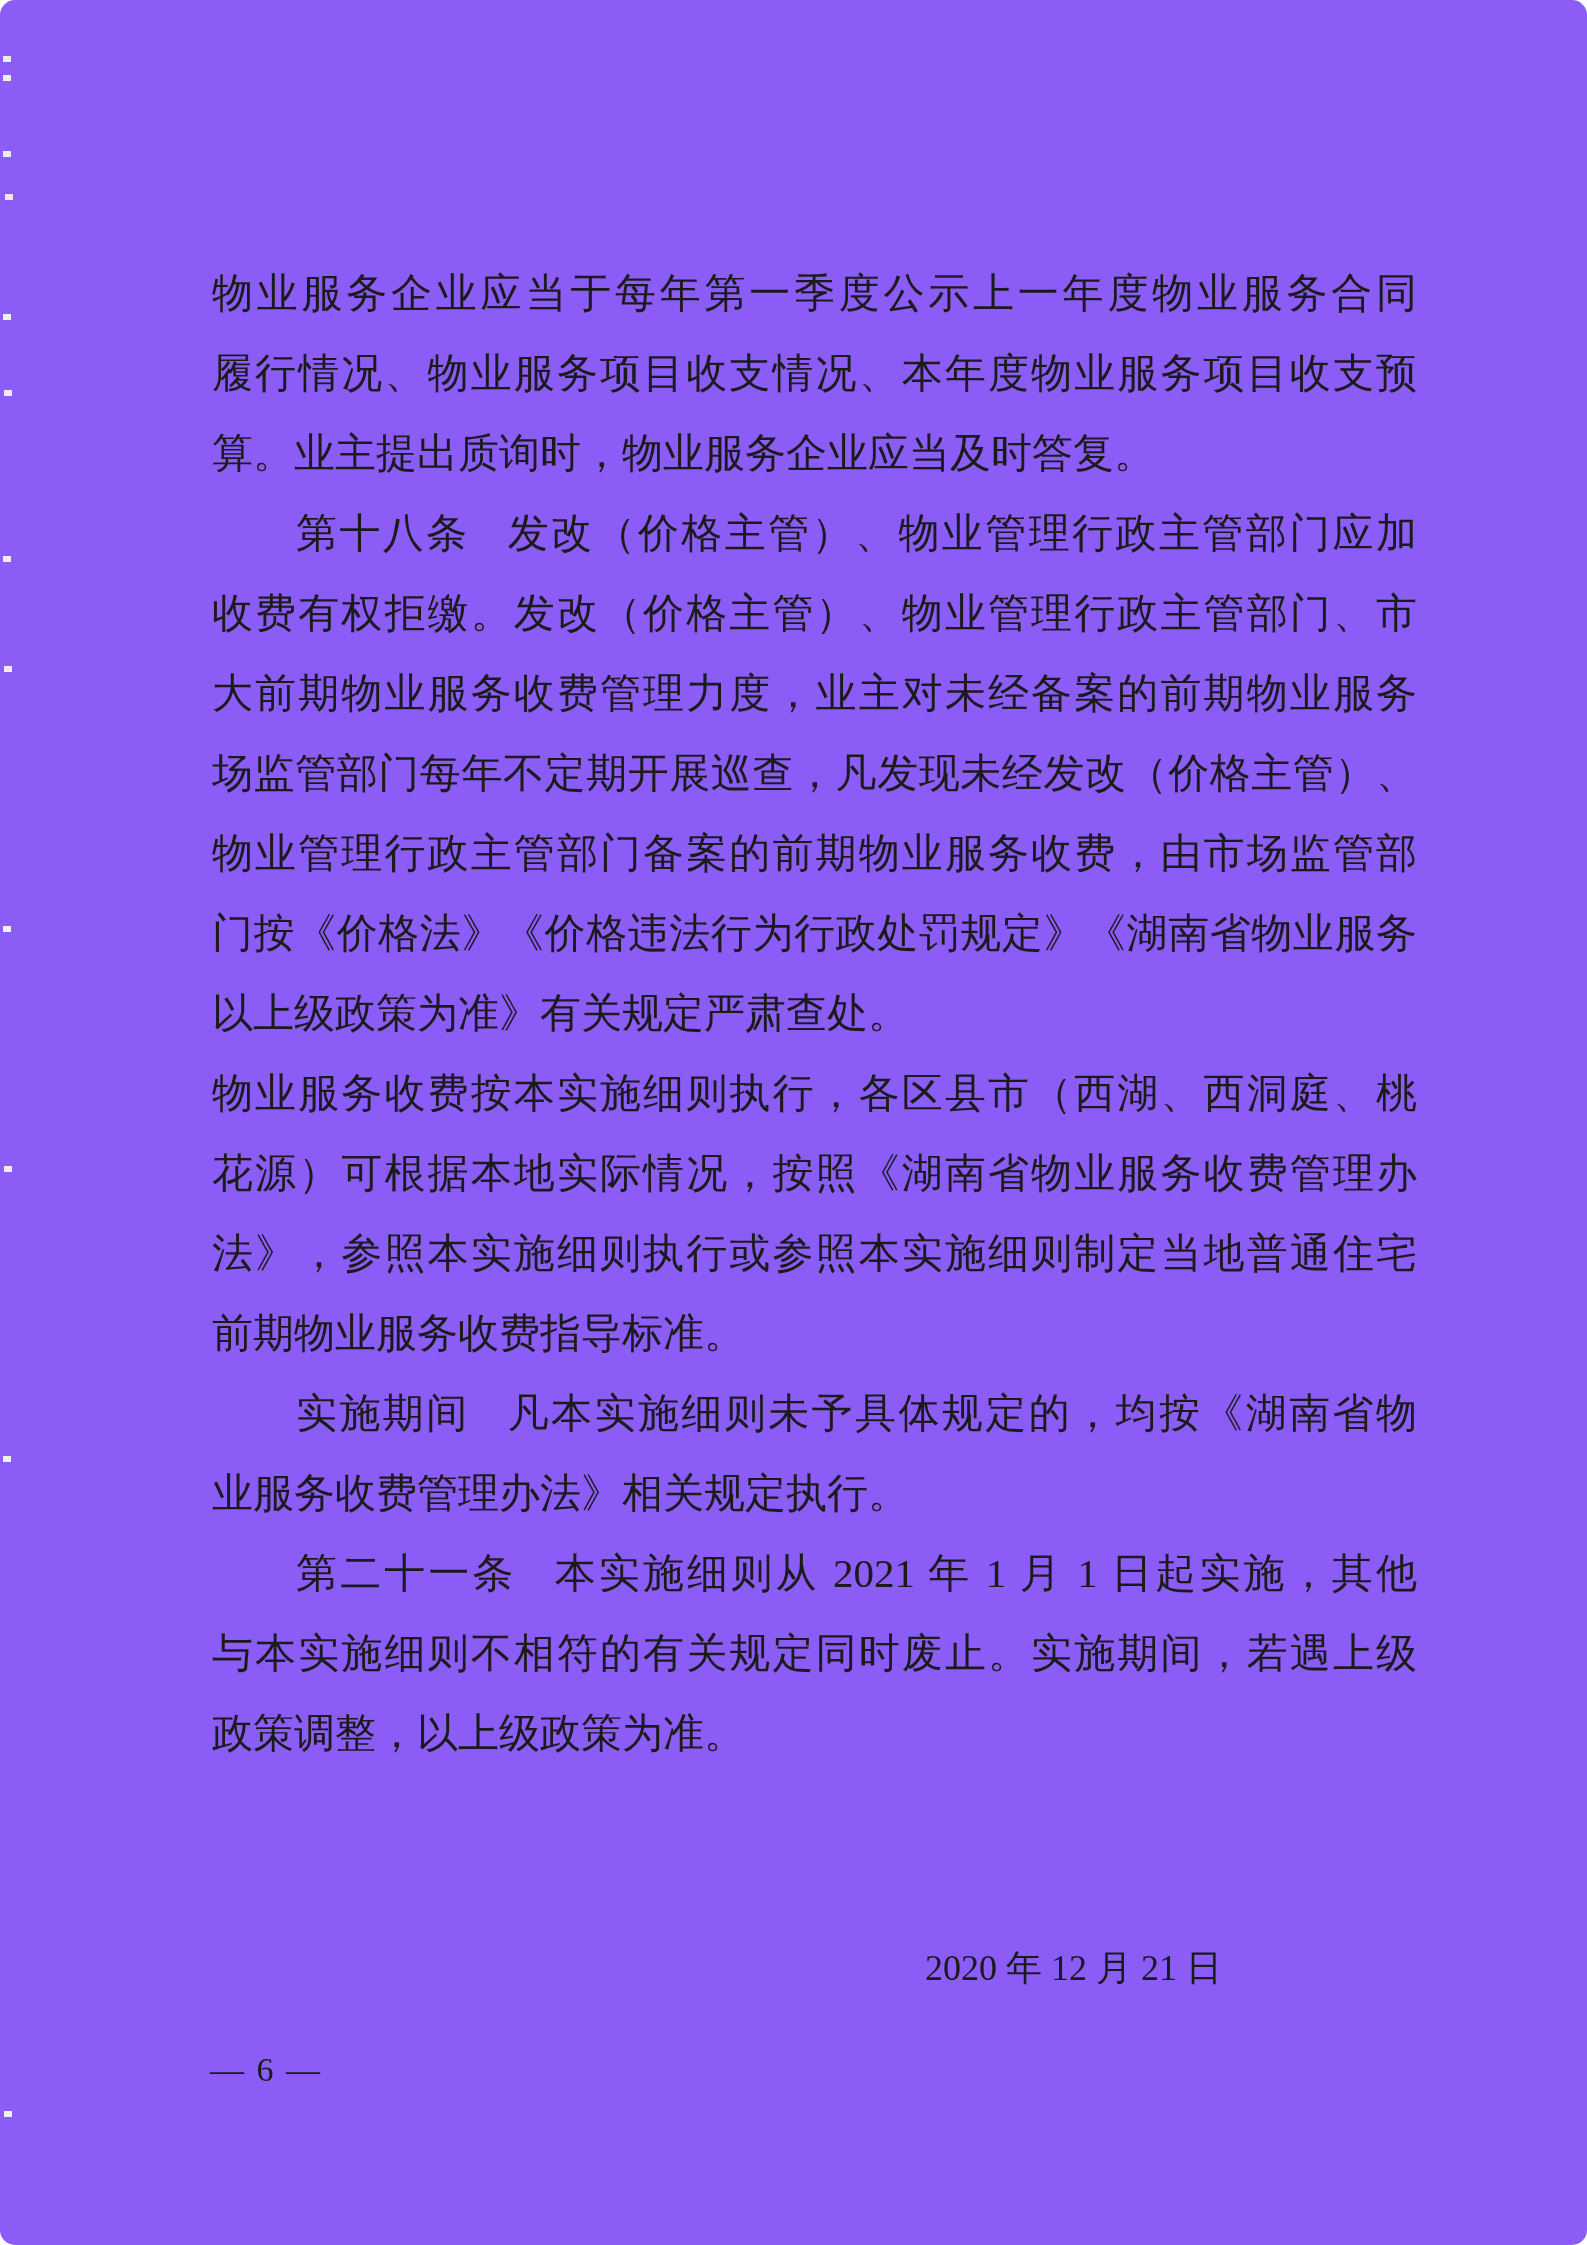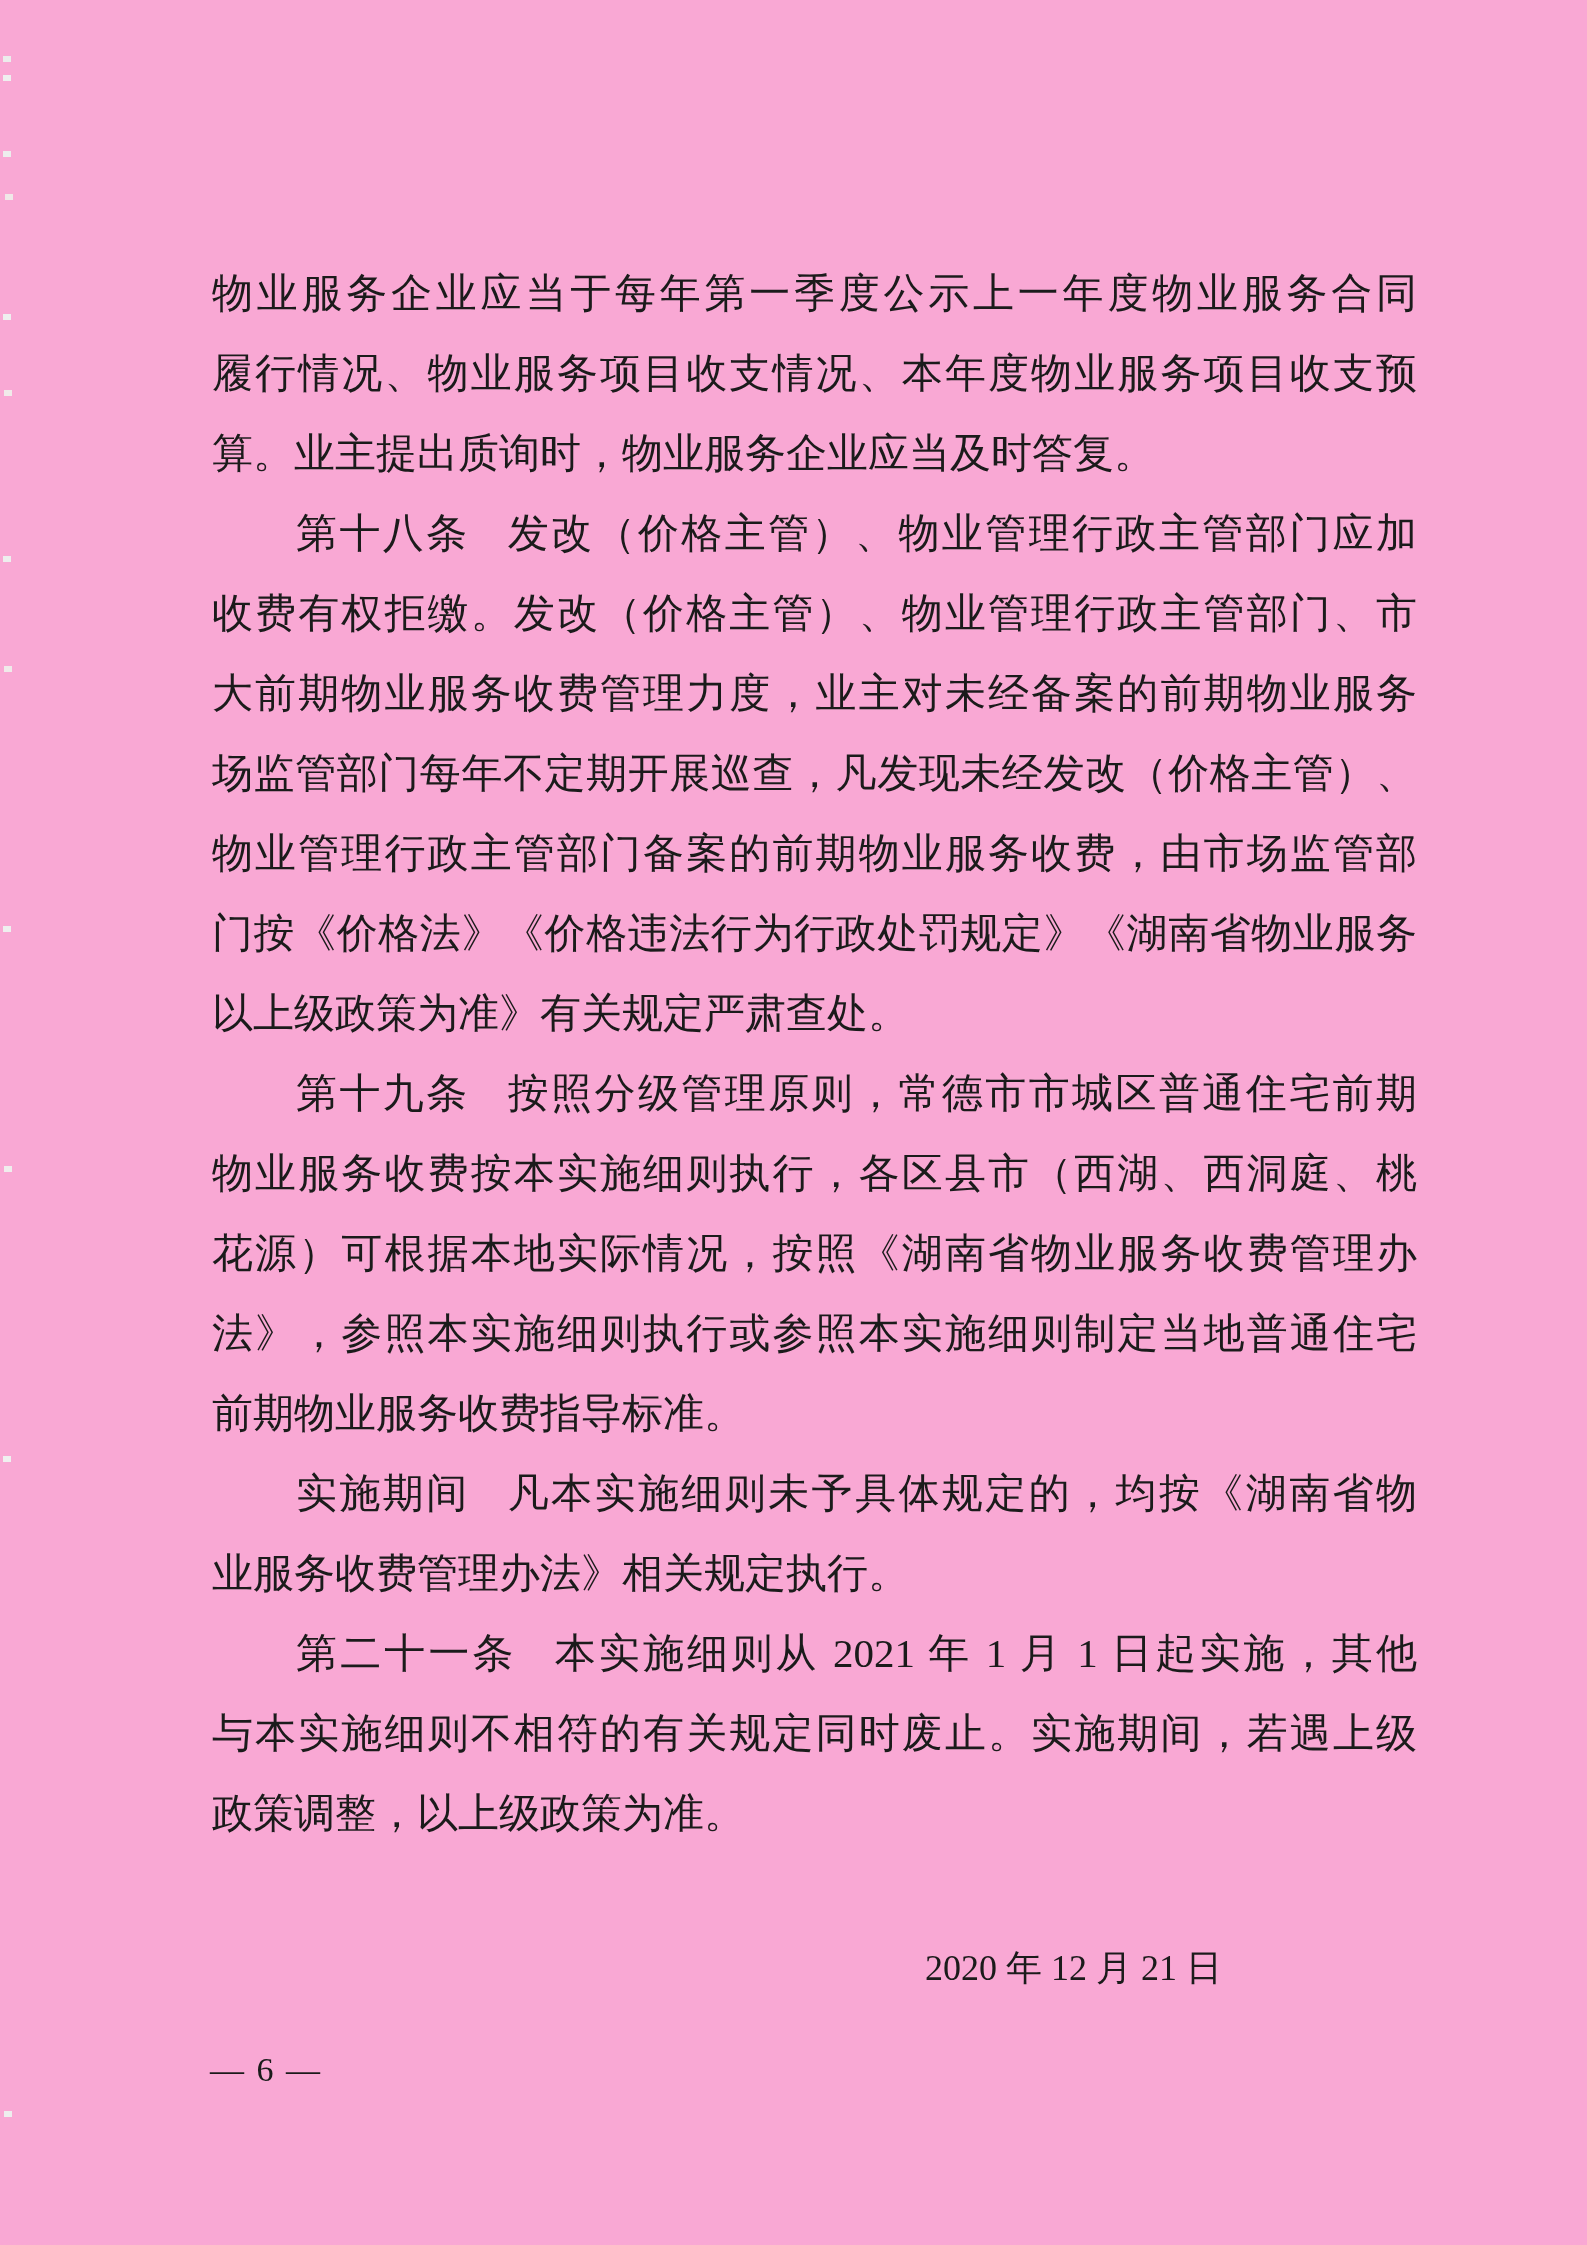--- a/index.html
+++ b/index.html
@@ -1,24 +1,25 @@
 <!DOCTYPE html>
 <html><head>
 <meta charset="utf-8">
 <style>
   html, body { margin: 0; padding: 0; background: #ffffff; }
 
   .page {
     position: relative;
     width: 1587px;
     height: 2245px;
-    background: #f9a8d4;
+    background: #8b5cf6;
     overflow: hidden;
     font-family: "Liberation Serif", "DejaVu Serif", serif;
     color: #1b1b1b;
+    border-radius: 15px;
   }
 
   
   .speckles {
     position: absolute;
     left: 3px;
     top: 56px;
     width: 8px;
     height: 6px;
     background: #ececec;
@@ -93,21 +94,20 @@
     <div class="line"><span>物业服务企业应当于每年第一季度公示上一年度物业服务合同</span></div>
     <div class="line"><span>履行情况、物业服务项目收支情况、本年度物业服务项目收支预</span></div>
     <div class="line short"><span>算。业主提出质询时，物业服务企业应当及时答复。</span></div>
     <div class="line indent"><span class="head">第十八条</span><span>发改（价格主管）、物业管理行政主管部门应加</span></div>
     <div class="line"><span>收费有权拒缴。发改（价格主管）、物业管理行政主管部门、市</span></div>
     <div class="line"><span>大前期物业服务收费管理力度，业主对未经备案的前期物业服务</span></div>
     <div class="line"><span>场监管部门每年不定期开展巡查，凡发现未经发改（价格主管）、</span></div>
     <div class="line"><span>物业管理行政主管部门备案的前期物业服务收费，由市场监管部</span></div>
     <div class="line"><span>门按《价格法》《价格违法行为行政处罚规定》《湖南省物业服务</span></div>
     <div class="line short"><span>以上级政策为准》有关规定严肃查处。</span></div>
-    <div class="line indent"><span class="head">第十九条</span><span>按照分级管理原则，常德市市城区普通住宅前期</span></div>
     <div class="line"><span>物业服务收费按本实施细则执行，各区县市（西湖、西洞庭、桃</span></div>
     <div class="line"><span>花源）可根据本地实际情况，按照《湖南省物业服务收费管理办</span></div>
     <div class="line"><span>法》，参照本实施细则执行或参照本实施细则制定当地普通住宅</span></div>
     <div class="line short"><span>前期物业服务收费指导标准。</span></div>
     <div class="line indent"><span class="head">实施期间</span><span>凡本实施细则未予具体规定的，均按《湖南省物</span></div>
     <div class="line short"><span>业服务收费管理办法》相关规定执行。</span></div>
     <div class="line indent"><span class="head">第二十一条</span><span>本实施细则从 2021 年 1 月 1 日起实施，其他</span></div>
     <div class="line"><span>与本实施细则不相符的有关规定同时废止。实施期间，若遇上级</span></div>
     <div class="line short"><span>政策调整，以上级政策为准。</span></div>
   </div>

